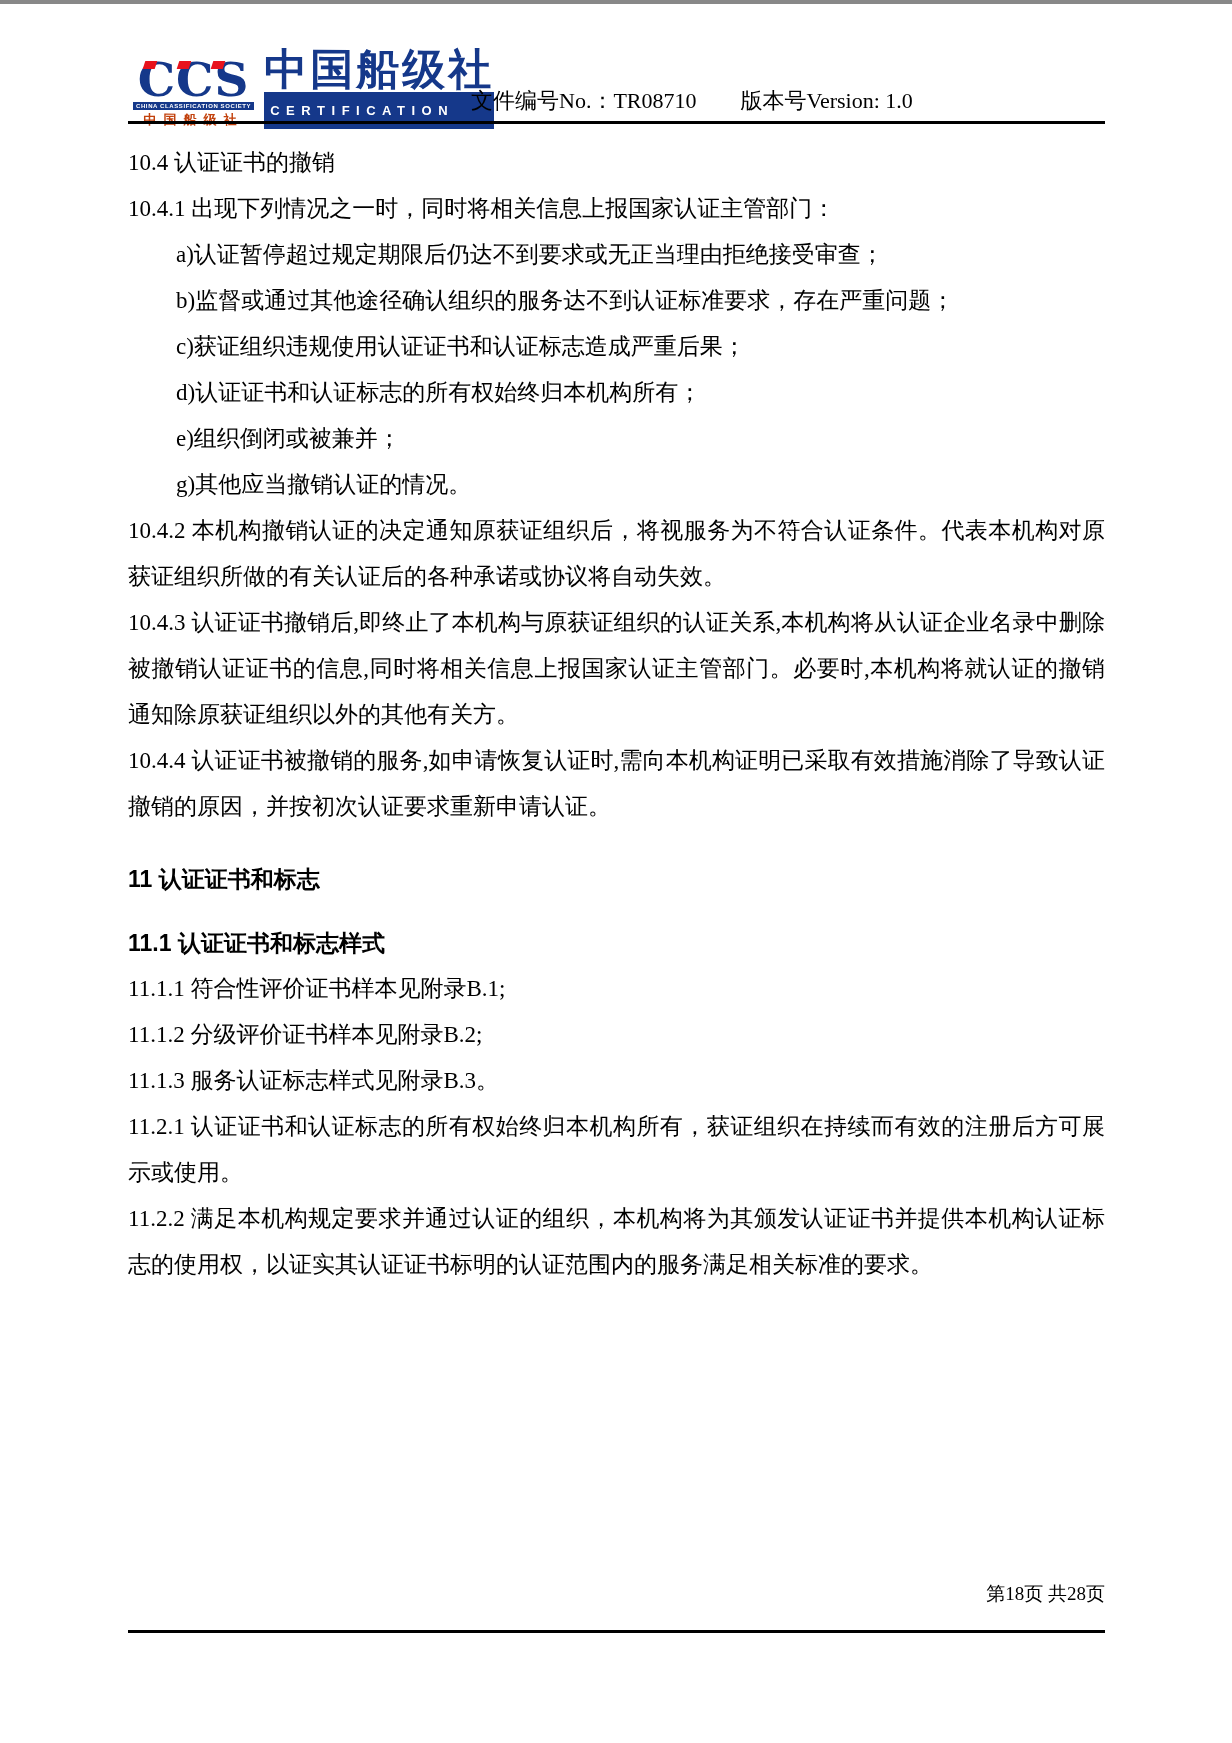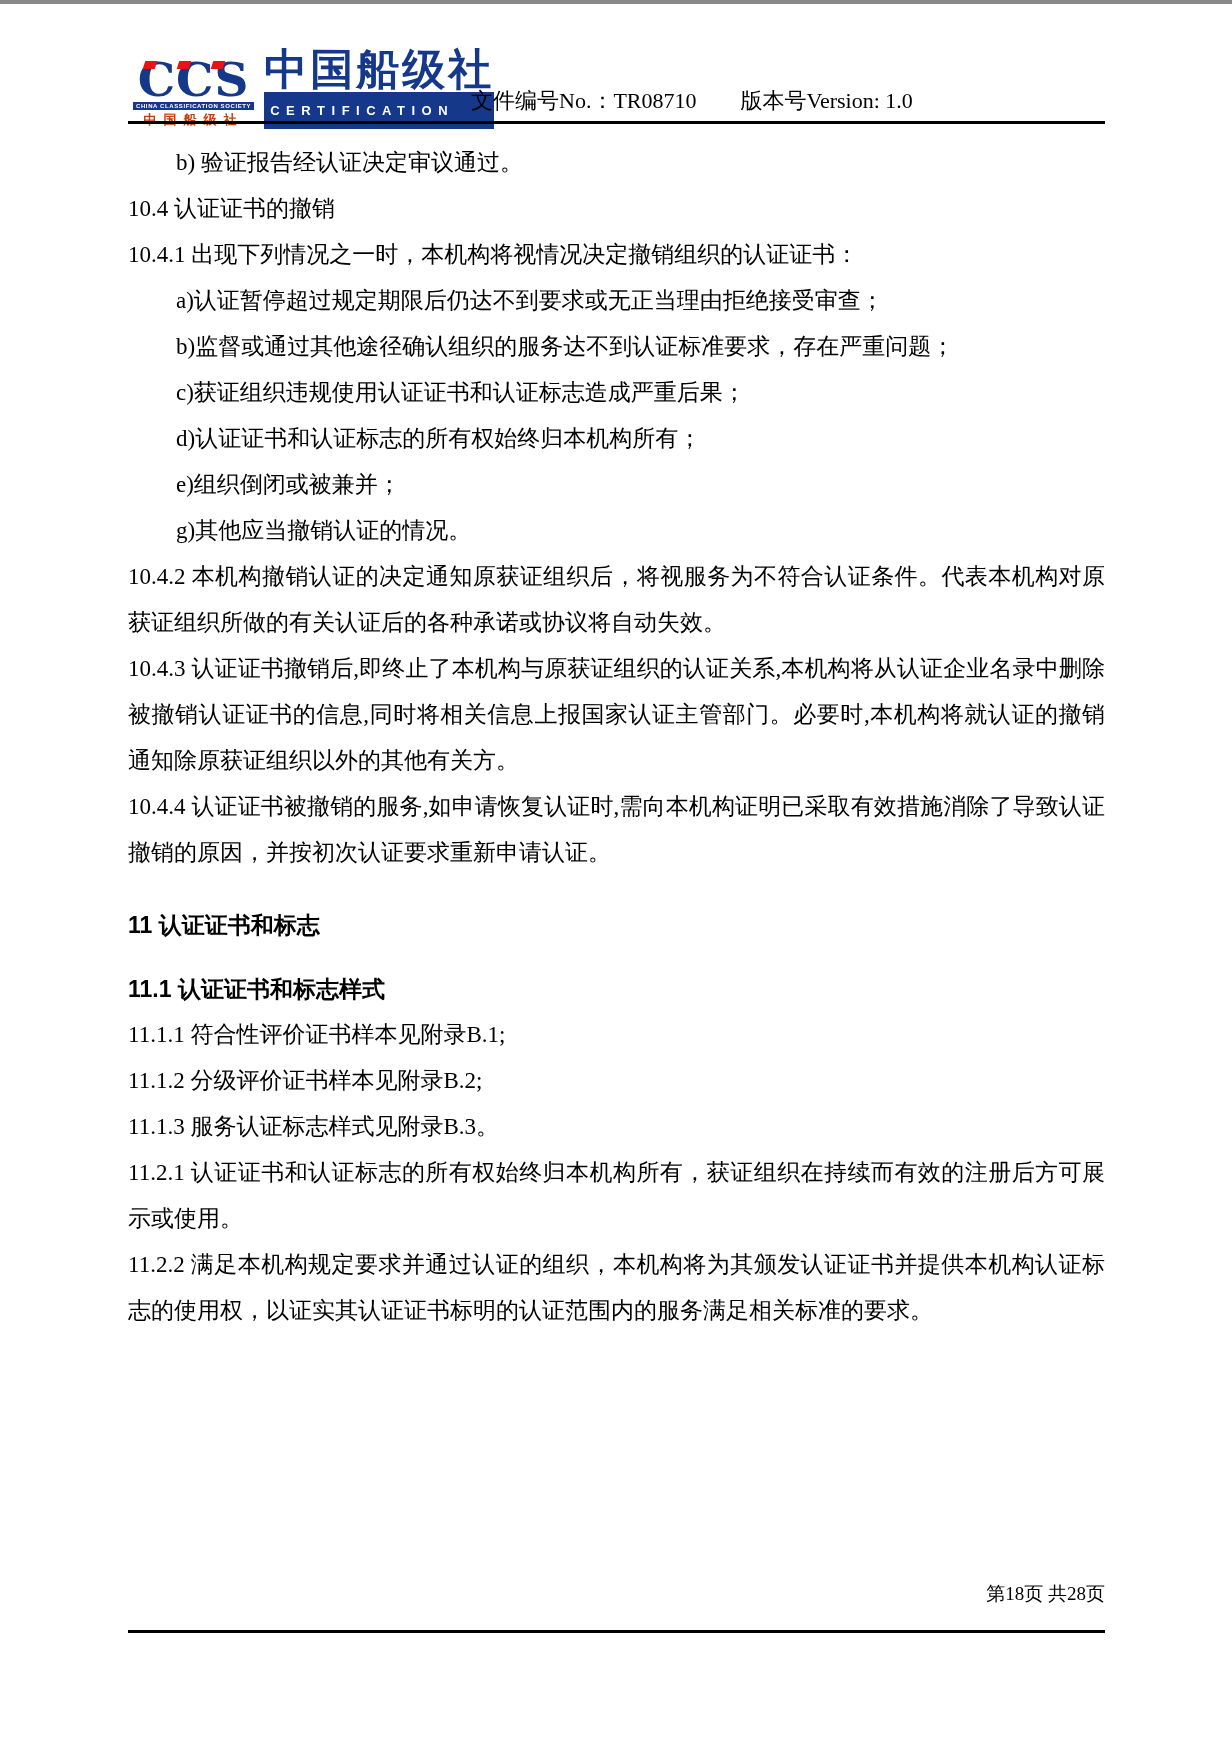--- a/index.html
+++ b/index.html
@@ -84,23 +84,22 @@
         <div class="cert-bar">CERTIFICATION</div>
       </div>
     </div>
     <div class="header-meta">
       <span>文件编号No.：TR08710</span><span class="gap"></span><span>版本号Version: 1.0</span>
     </div>
     <div class="header-rule"></div>
   </div>
 
   <div class="content">
-    <div class="line indent1">b)  验证报告经认证决定审议通过。</div>
     <div class="line">10.4 认证证书的撤销</div>
-    <div class="line">10.4.1 出现下列情况之一时，本机构将视情况决定撤销组织的认证证书：</div>
+    <div class="line">10.4.1 出现下列情况之一时，同时将相关信息上报国家认证主管部门：</div>
 
     <div class="line indent1">a)认证暂停超过规定期限后仍达不到要求或无正当理由拒绝接受审查；</div>
     <div class="line indent1">b)监督或通过其他途径确认组织的服务达不到认证标准要求，存在严重问题；</div>
     <div class="line indent1">c)获证组织违规使用认证证书和认证标志造成严重后果；</div>
     <div class="line indent1">d)认证证书和认证标志的所有权始终归本机构所有；</div>
     <div class="line indent1">e)组织倒闭或被兼并；</div>
     <div class="line indent1">g)其他应当撤销认证的情况。</div>
 
     <div class="para">10.4.2 本机构撤销认证的决定通知原获证组织后，将视服务为不符合认证条件。代表本机构对原获证组织所做的有关认证后的各种承诺或协议将自动失效。</div>
     <div class="para">10.4.3 认证证书撤销后,即终止了本机构与原获证组织的认证关系,本机构将从认证企业名录中删除被撤销认证证书的信息,同时将相关信息上报国家认证主管部门。必要时,本机构将就认证的撤销通知除原获证组织以外的其他有关方。</div>

